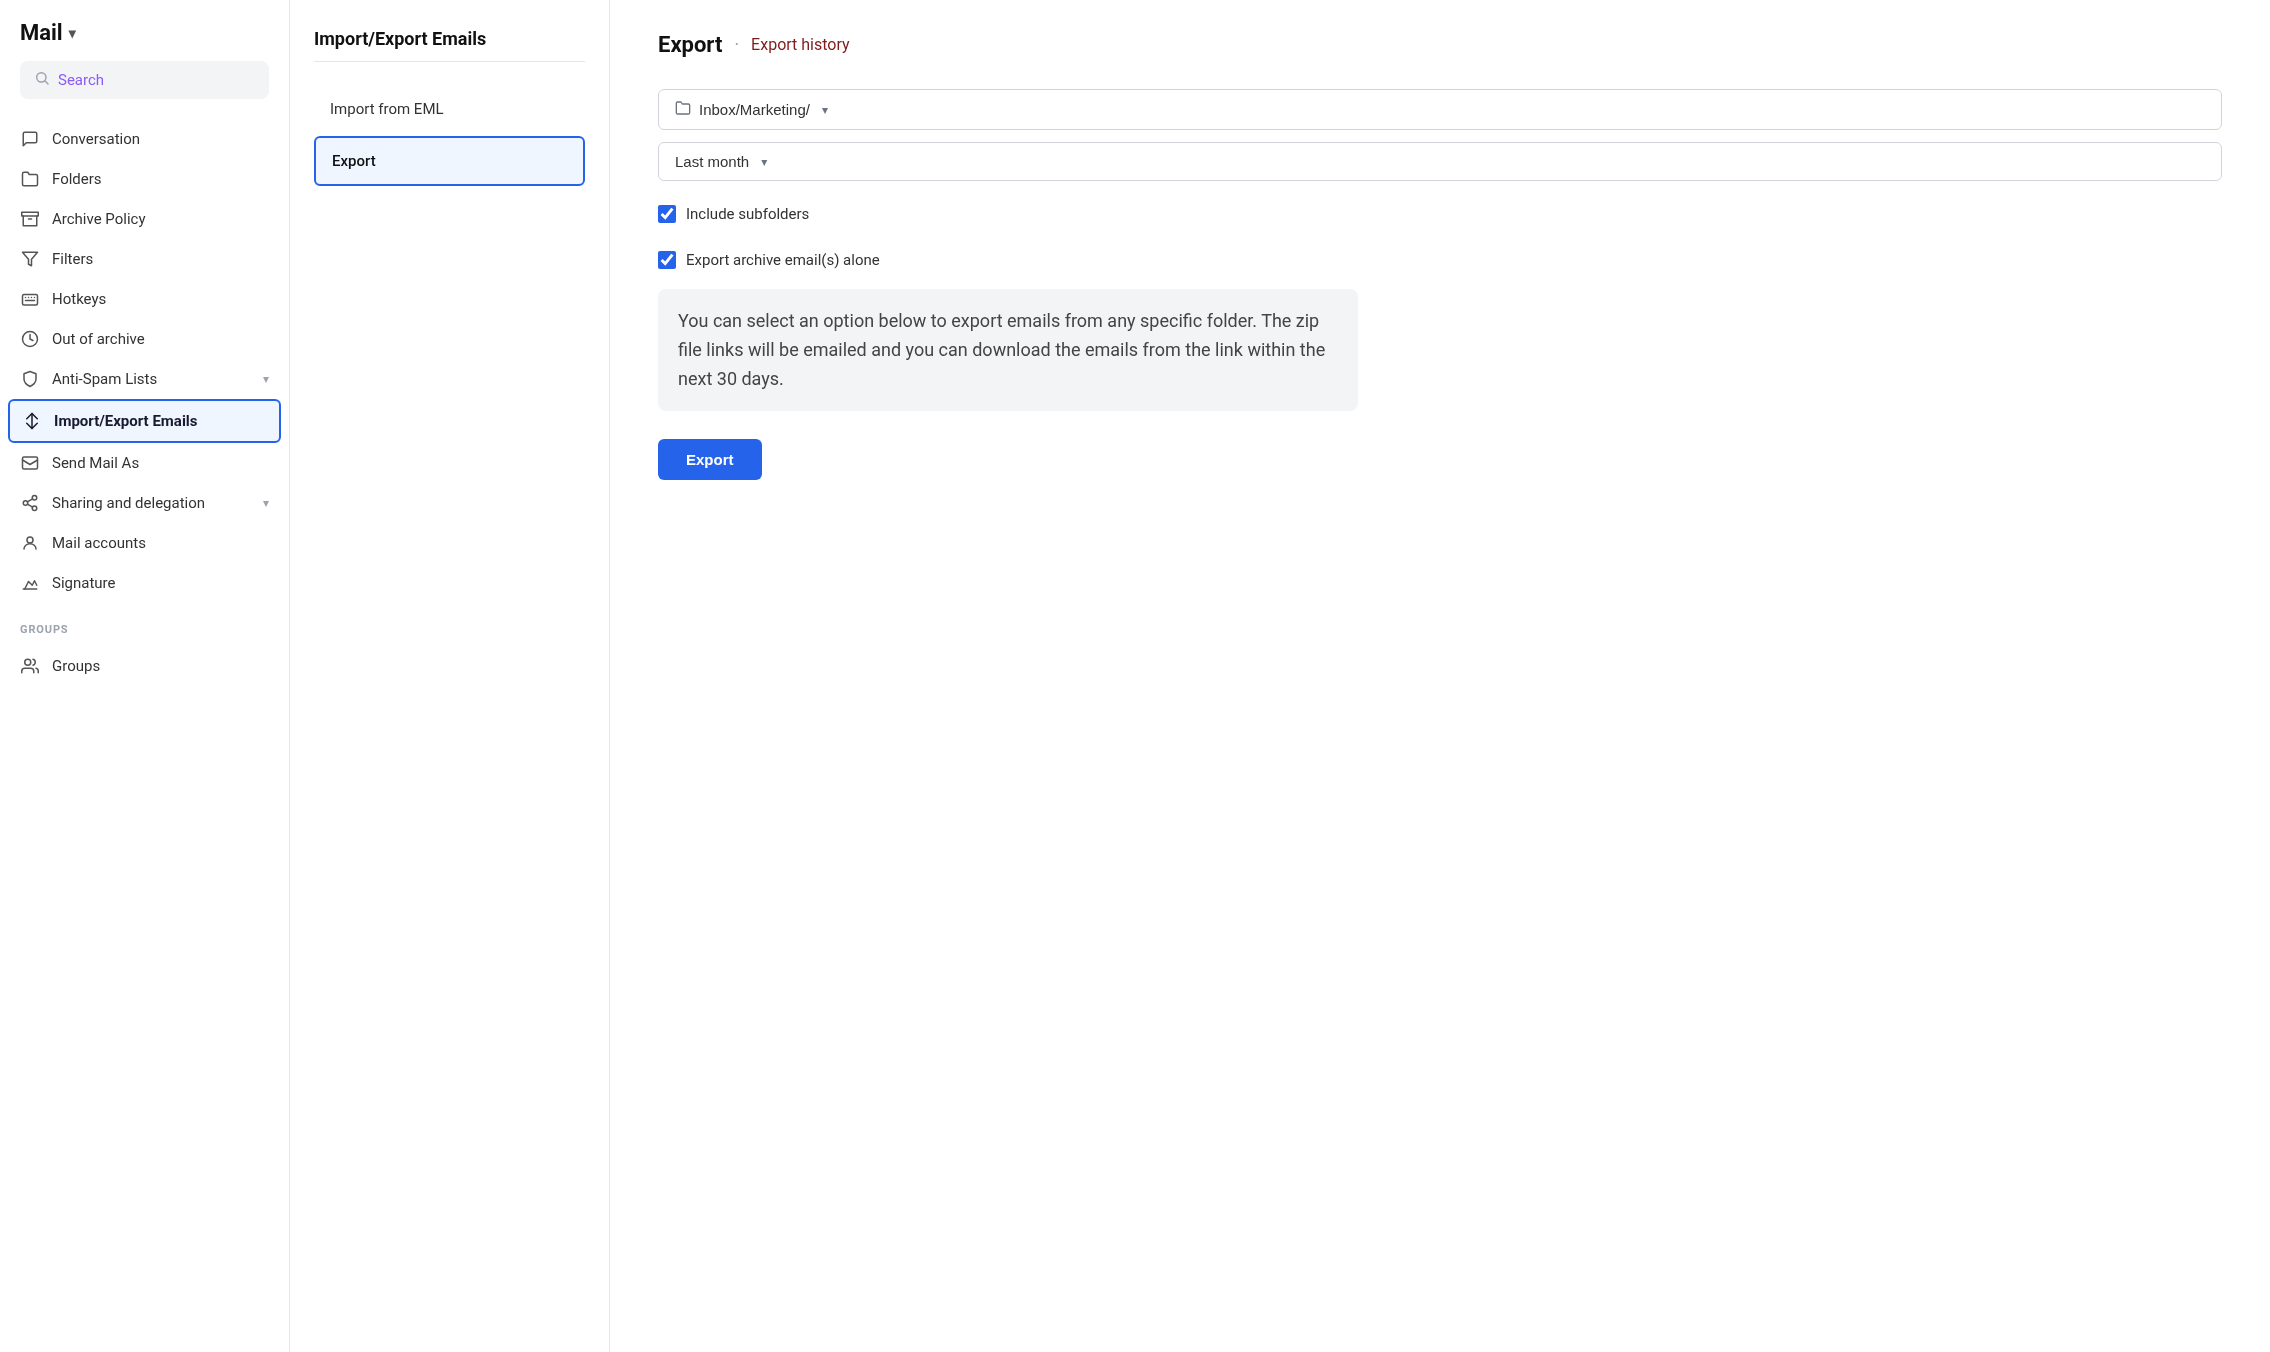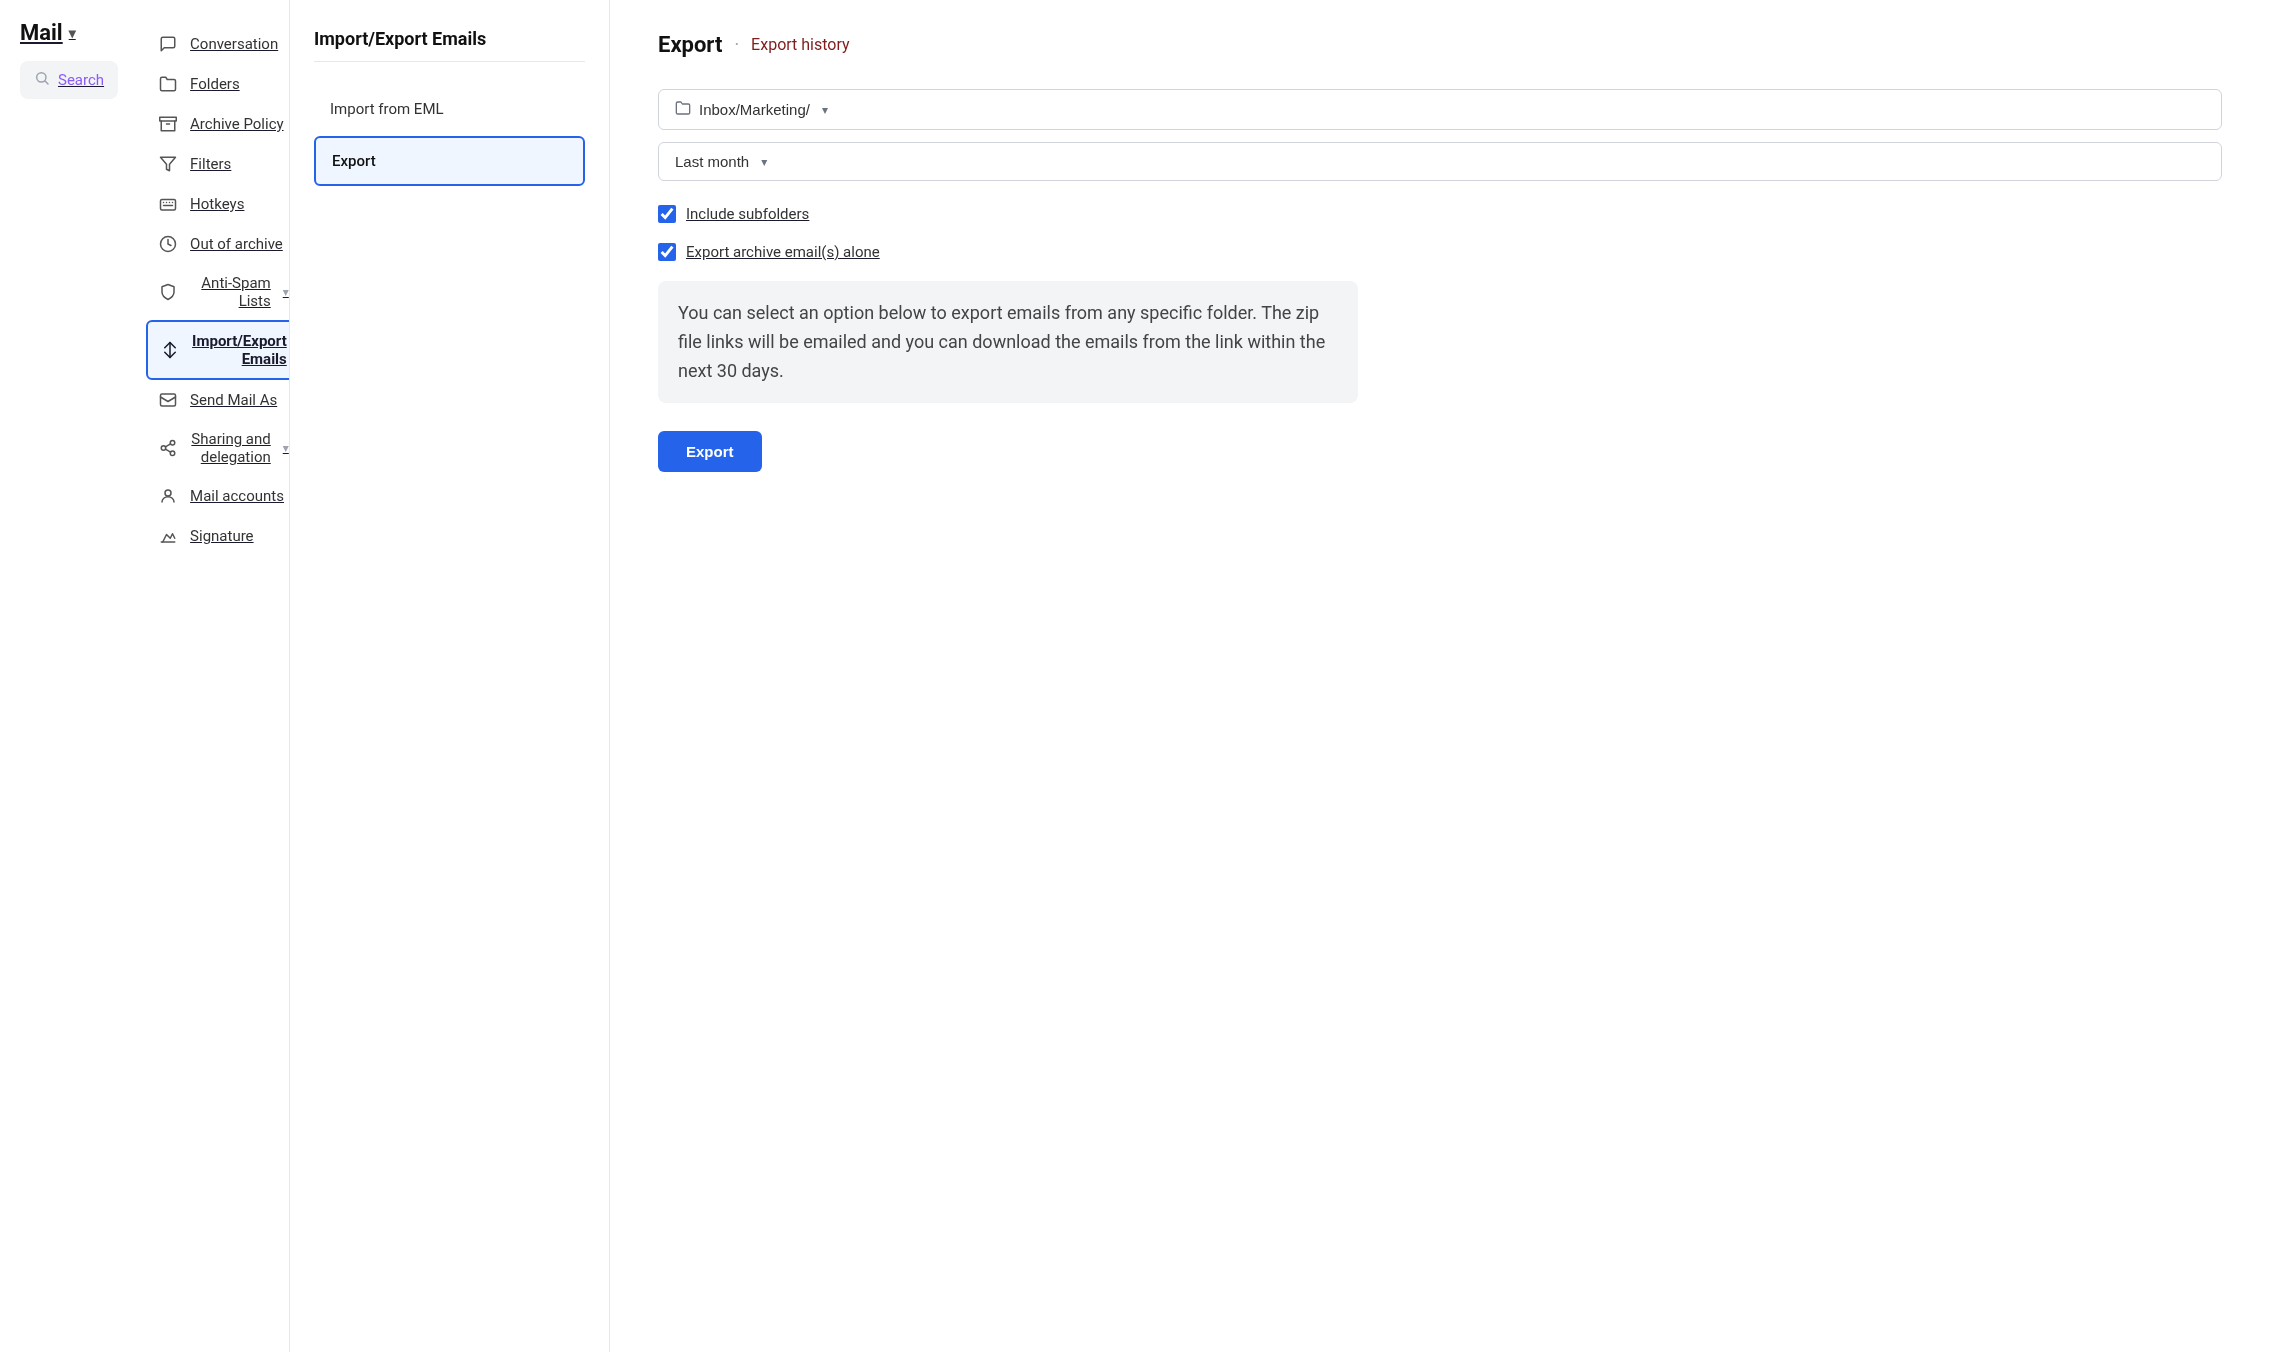--- a/index.html
+++ b/index.html
@@ -12,25 +12,24 @@
       height: 100vh;
       overflow: hidden;
     }
 
     
     .sidebar {
       width: 290px;
       min-width: 290px;
       border-right: 1px solid #e5e7eb;
       display: flex;
-      flex-direction: row;
+      flex-direction: column;
       padding: 20px 0 20px 0;
       overflow-y: auto;
       background: #fff;
-      text-decoration: underline;
     }
     .sidebar-header {
       padding: 0 20px 16px 20px;
     }
     .app-title {
       font-size: 22px;
       font-weight: 700;
       color: #111;
       display: flex;
       align-items: center;
@@ -201,23 +200,22 @@
     .dropdown-btn .chevron-down {
       margin-left: 4px;
       color: #6b7280;
       font-size: 12px;
     }
 
     
     .checkbox-group {
       display: flex;
       flex-direction: column;
-      gap: 20px;
+      gap: 28px;
       margin-bottom: 20px;
-      text-decoration: underline;
     }
     .checkbox-label {
       display: flex;
       align-items: center;
       gap: 10px;
       font-size: 15px;
       color: #333;
       cursor: pointer;
     }
     .checkbox-input {

